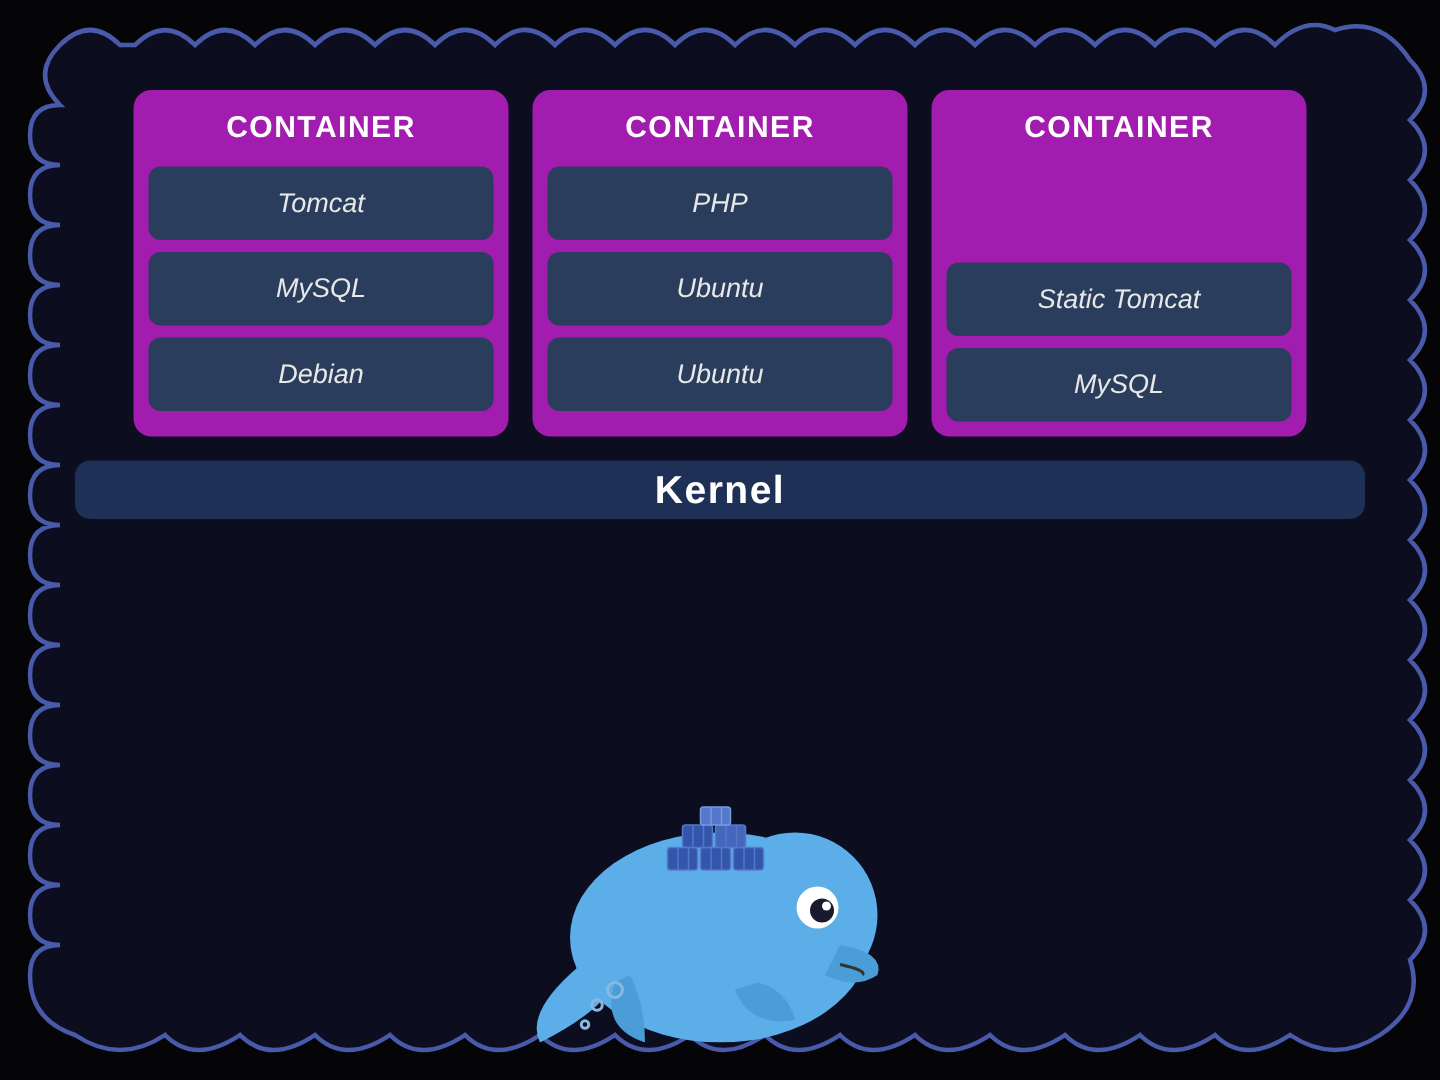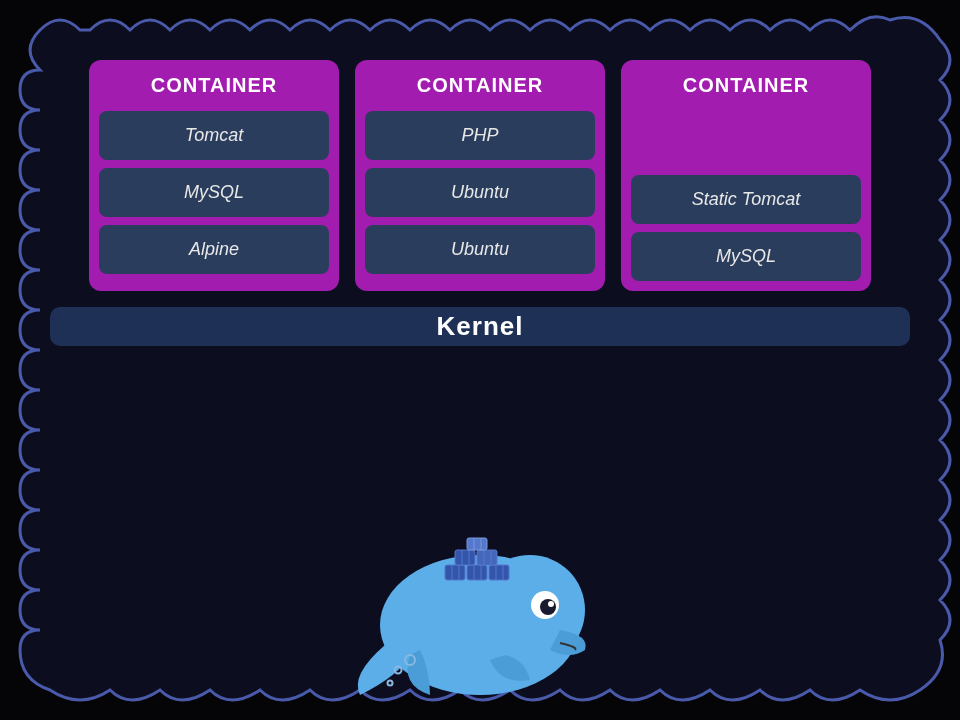--- a/index.html
+++ b/index.html
@@ -186,21 +186,21 @@
 </svg>
 
 <div style="position:absolute;top:40px;left:50px;right:50px;bottom:40px;display:flex;flex-direction:column;align-items:center;padding-top:20px;">
 
   <div class="containers-row">
 
     <div class="container-box">
       <div class="container-label">CONTAINER</div>
       <div class="item-box">Tomcat</div>
       <div class="item-box">MySQL</div>
-      <div class="item-box">Alpine</div>
+      <div class="item-box">Debian</div>
     </div>
 
     <div class="container-box">
       <div class="container-label">CONTAINER</div>
       <div class="item-box">PHP</div>
       <div class="item-box">Ubuntu</div>
       <div class="item-box">Ubuntu</div>
     </div>
 
     <div class="container-box">

